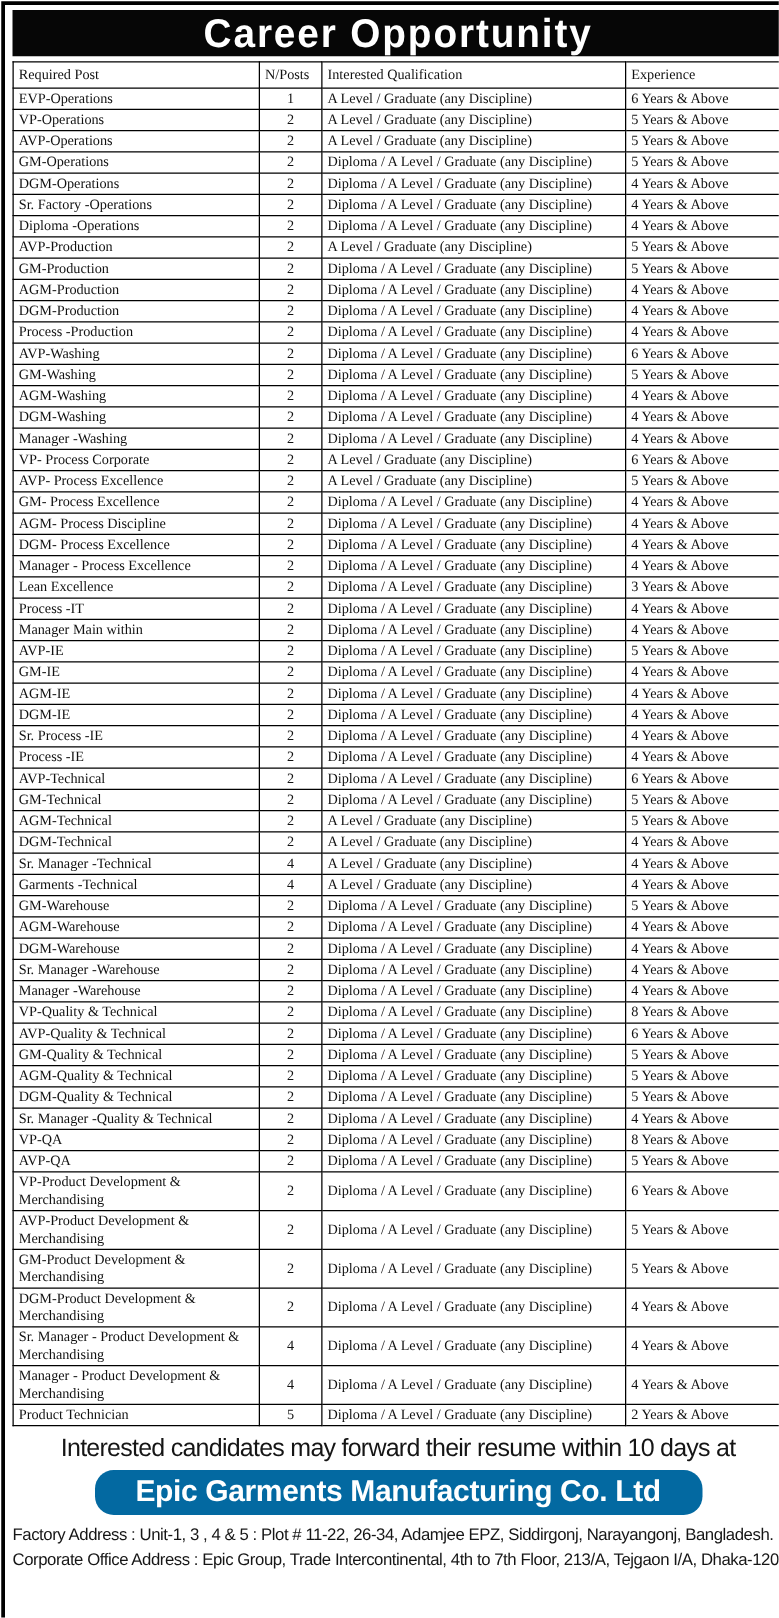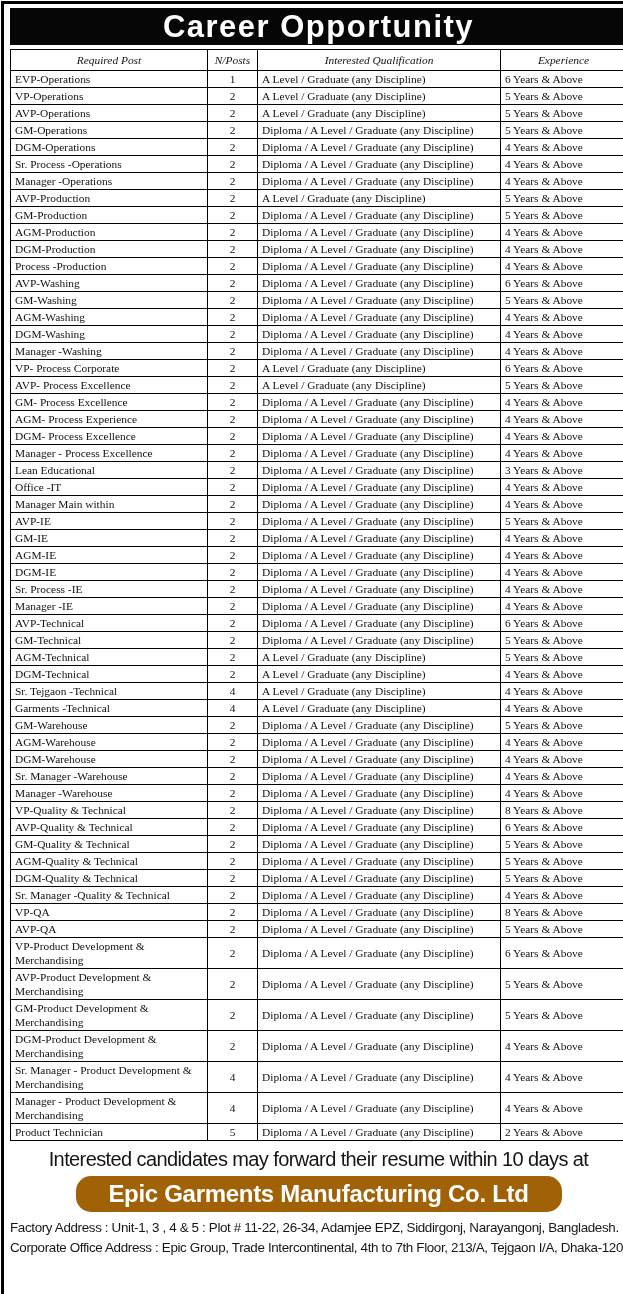--- a/index.html
+++ b/index.html
@@ -3,26 +3,26 @@
 <meta charset="utf-8">
 <style>
   html,body{margin:0;padding:0;background:#ffffff;}
   body{width:623px;height:1294px;position:relative;font-family:"Liberation Serif",serif;color:#111;}
   .frame{position:absolute;left:1px;top:1px;width:617px;height:1288px;border:3px solid #000;background:#fff;padding:4px 6px;box-sizing:content-box;}
   .title-bar{background:#060606;height:37px;margin:0 0 4px 0;display:flex;align-items:center;justify-content:center;}
   .title-bar span{color:#ffffff;font-family:"Liberation Sans",sans-serif;font-weight:bold;font-size:31px;letter-spacing:1.5px;transform:scaleY(1.04);}
   table{width:100%;border-collapse:collapse;table-layout:fixed;font-family:"Liberation Serif",serif;}
   col.w0{width:197px;} col.w1{width:50px;} col.w2{width:243px;} col.w3{width:auto;}
   th,td{border:1px solid #000;font-size:11.4px;line-height:14px;padding:1px 4px;font-weight:normal;vertical-align:middle;overflow:hidden;}
-  th{text-align:center;height:18px;font-style:italic;}
+  th{text-align:left;height:18px;}
   td.c1{text-align:center;}
   td.c2{white-space:nowrap;margin-left:40px;}
   td.c3{white-space:nowrap;}
   .note{margin:7px 0 5px 0;text-align:center;white-space:nowrap;font-family:"Liberation Sans",sans-serif;font-size:20px;letter-spacing:-0.6px;color:#151515;}
-  .company-bar{width:486px;height:36px;margin:0 auto;background:#a16207;border-radius:15px;display:flex;align-items:center;justify-content:center;}
+  .company-bar{width:486px;height:36px;margin:0 auto;background:#0369a1;border-radius:15px;display:flex;align-items:center;justify-content:center;}
   .company-bar span{color:#ffffff;font-family:"Liberation Sans",sans-serif;font-weight:bold;font-size:24px;letter-spacing:-0.3px;white-space:nowrap;}
   .addr{margin-top:5px;font-family:"Liberation Sans",sans-serif;font-size:13.4px;letter-spacing:-0.35px;color:#161616;white-space:nowrap;}
   .addr.first{margin-top:8px;}
 </style>
 </head>
 <body>
 
 <div class="frame">
 
   <div class="title-bar">
@@ -69,27 +69,27 @@
           <td class="c2">Diploma / A Level / Graduate (any Discipline)</td>
           <td class="c3">5 Years &amp; Above</td>
         </tr>
         <tr>
           <td class="c0">DGM-Operations</td>
           <td class="c1">2</td>
           <td class="c2">Diploma / A Level / Graduate (any Discipline)</td>
           <td class="c3">4 Years &amp; Above</td>
         </tr>
         <tr>
-          <td class="c0">Sr. Process -Operations</td>
-          <td class="c1">2</td>
-          <td class="c2">Diploma / A Level / Graduate (any Discipline)</td>
-          <td class="c3">4 Years &amp; Above</td>
-        </tr>
-        <tr>
-          <td class="c0">Manager -Operations</td>
+          <td class="c0">Sr. Factory -Operations</td>
+          <td class="c1">2</td>
+          <td class="c2">Diploma / A Level / Graduate (any Discipline)</td>
+          <td class="c3">4 Years &amp; Above</td>
+        </tr>
+        <tr>
+          <td class="c0">Diploma -Operations</td>
           <td class="c1">2</td>
           <td class="c2">Diploma / A Level / Graduate (any Discipline)</td>
           <td class="c3">4 Years &amp; Above</td>
         </tr>
         <tr>
           <td class="c0">AVP-Production</td>
           <td class="c1">2</td>
           <td class="c2">A Level / Graduate (any Discipline)</td>
           <td class="c3">5 Years &amp; Above</td>
         </tr>
@@ -159,45 +159,45 @@
           <td class="c2">A Level / Graduate (any Discipline)</td>
           <td class="c3">5 Years &amp; Above</td>
         </tr>
         <tr>
           <td class="c0">GM- Process Excellence</td>
           <td class="c1">2</td>
           <td class="c2">Diploma / A Level / Graduate (any Discipline)</td>
           <td class="c3">4 Years &amp; Above</td>
         </tr>
         <tr>
-          <td class="c0">AGM- Process Experience</td>
+          <td class="c0">AGM- Process Discipline</td>
           <td class="c1">2</td>
           <td class="c2">Diploma / A Level / Graduate (any Discipline)</td>
           <td class="c3">4 Years &amp; Above</td>
         </tr>
         <tr>
           <td class="c0">DGM- Process Excellence</td>
           <td class="c1">2</td>
           <td class="c2">Diploma / A Level / Graduate (any Discipline)</td>
           <td class="c3">4 Years &amp; Above</td>
         </tr>
         <tr>
           <td class="c0">Manager - Process Excellence</td>
           <td class="c1">2</td>
           <td class="c2">Diploma / A Level / Graduate (any Discipline)</td>
           <td class="c3">4 Years &amp; Above</td>
         </tr>
         <tr>
-          <td class="c0">Lean Educational</td>
+          <td class="c0">Lean Excellence</td>
           <td class="c1">2</td>
           <td class="c2">Diploma / A Level / Graduate (any Discipline)</td>
           <td class="c3">3 Years &amp; Above</td>
         </tr>
         <tr>
-          <td class="c0">Office -IT</td>
+          <td class="c0">Process -IT</td>
           <td class="c1">2</td>
           <td class="c2">Diploma / A Level / Graduate (any Discipline)</td>
           <td class="c3">4 Years &amp; Above</td>
         </tr>
         <tr>
           <td class="c0">Manager Main within</td>
           <td class="c1">2</td>
           <td class="c2">Diploma / A Level / Graduate (any Discipline)</td>
           <td class="c3">4 Years &amp; Above</td>
         </tr>
@@ -225,21 +225,21 @@
           <td class="c2">Diploma / A Level / Graduate (any Discipline)</td>
           <td class="c3">4 Years &amp; Above</td>
         </tr>
         <tr>
           <td class="c0">Sr. Process -IE</td>
           <td class="c1">2</td>
           <td class="c2">Diploma / A Level / Graduate (any Discipline)</td>
           <td class="c3">4 Years &amp; Above</td>
         </tr>
         <tr>
-          <td class="c0">Manager -IE</td>
+          <td class="c0">Process -IE</td>
           <td class="c1">2</td>
           <td class="c2">Diploma / A Level / Graduate (any Discipline)</td>
           <td class="c3">4 Years &amp; Above</td>
         </tr>
         <tr>
           <td class="c0">AVP-Technical</td>
           <td class="c1">2</td>
           <td class="c2">Diploma / A Level / Graduate (any Discipline)</td>
           <td class="c3">6 Years &amp; Above</td>
         </tr>
@@ -255,21 +255,21 @@
           <td class="c2">A Level / Graduate (any Discipline)</td>
           <td class="c3">5 Years &amp; Above</td>
         </tr>
         <tr>
           <td class="c0">DGM-Technical</td>
           <td class="c1">2</td>
           <td class="c2">A Level / Graduate (any Discipline)</td>
           <td class="c3">4 Years &amp; Above</td>
         </tr>
         <tr>
-          <td class="c0">Sr. Tejgaon -Technical</td>
+          <td class="c0">Sr. Manager -Technical</td>
           <td class="c1">4</td>
           <td class="c2">A Level / Graduate (any Discipline)</td>
           <td class="c3">4 Years &amp; Above</td>
         </tr>
         <tr>
           <td class="c0">Garments -Technical</td>
           <td class="c1">4</td>
           <td class="c2">A Level / Graduate (any Discipline)</td>
           <td class="c3">4 Years &amp; Above</td>
         </tr>

